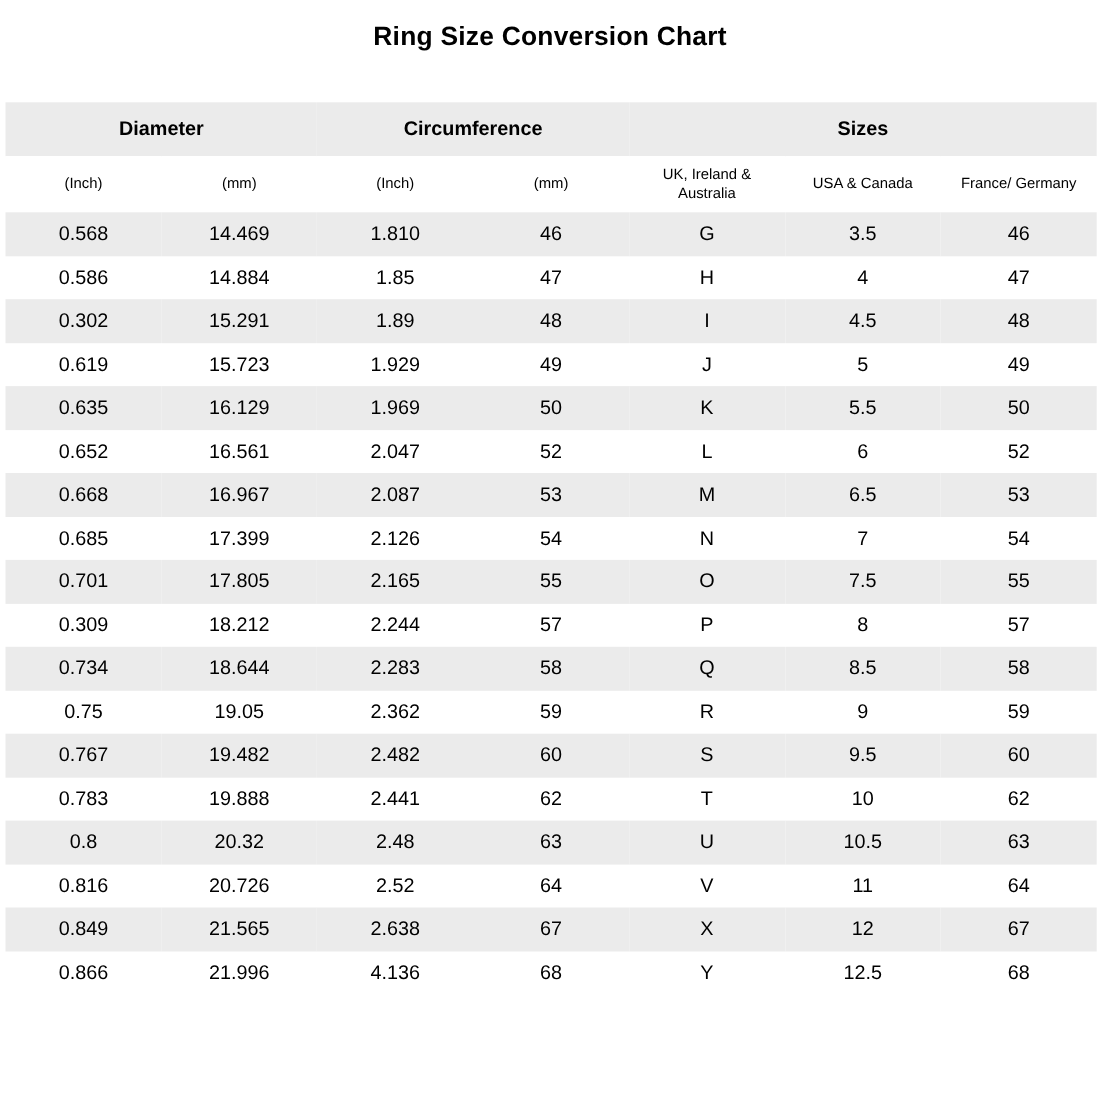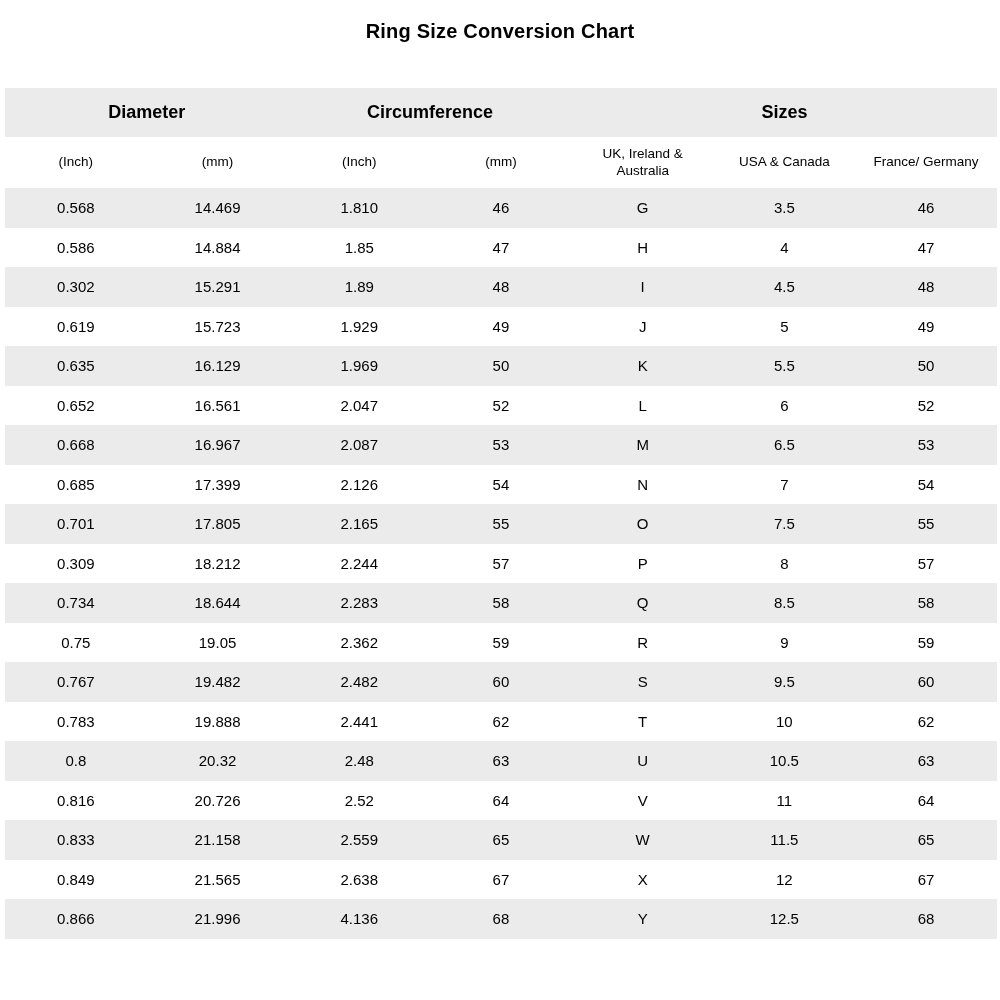--- a/index.html
+++ b/index.html
@@ -8,21 +8,21 @@
     margin: 0; padding: 0;
     width: 1000px; height: 1000px;
     background: var(--bg);
     color: var(--text);
     font-family: "Liberation Sans", sans-serif;
   }
   .page-title {
     margin: 0;
     padding-top: 20px;
     text-align: center;
-    font-size: 20px;
+    font-size: 24px;
     font-weight: bold;
     letter-spacing: 0.2px;
   }
   .table-wrap {
     margin: 45px 3px 0 5px;
   }
   table {
     width: 100%;
     border-collapse: collapse;
     table-layout: fixed;
@@ -45,21 +45,21 @@
     height: 51px;
     background: var(--bg);
   }
   thead tr.sub-row th {
     font-size: 13.5px;
     padding: 0 10px;
     line-height: 1.25;
   }
   tbody tr {
     height: 39.5px;
-    font-size: 15px;
+    font-size: 18px;
   }
   tbody tr:nth-child(odd) {
     background: var(--row-alt);
   }
 </style>
 </head>
 <body>
 
 <h1 class="page-title">Ring Size Conversion Chart</h1>
 
@@ -220,29 +220,20 @@
         <tr>
           <td>0.816</td>
           <td>20.726</td>
           <td>2.52</td>
           <td>64</td>
           <td>V</td>
           <td>11</td>
           <td>64</td>
         </tr>
         <tr>
-          <td>0.833</td>
-          <td>21.158</td>
-          <td>2.559</td>
-          <td>65</td>
-          <td>W</td>
-          <td>11.5</td>
-          <td>65</td>
-        </tr>
-        <tr>
           <td>0.849</td>
           <td>21.565</td>
           <td>2.638</td>
           <td>67</td>
           <td>X</td>
           <td>12</td>
           <td>67</td>
         </tr>
         <tr>
           <td>0.866</td>

